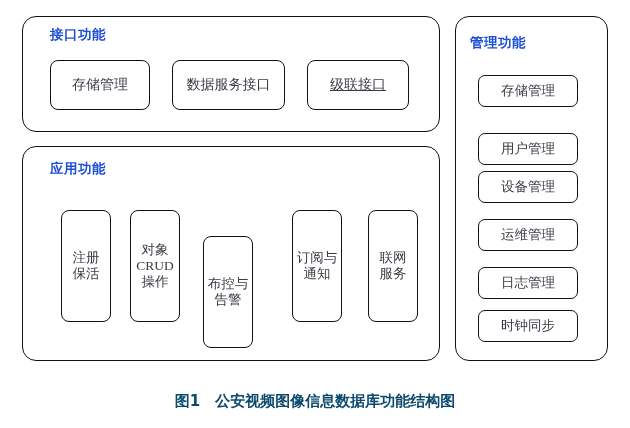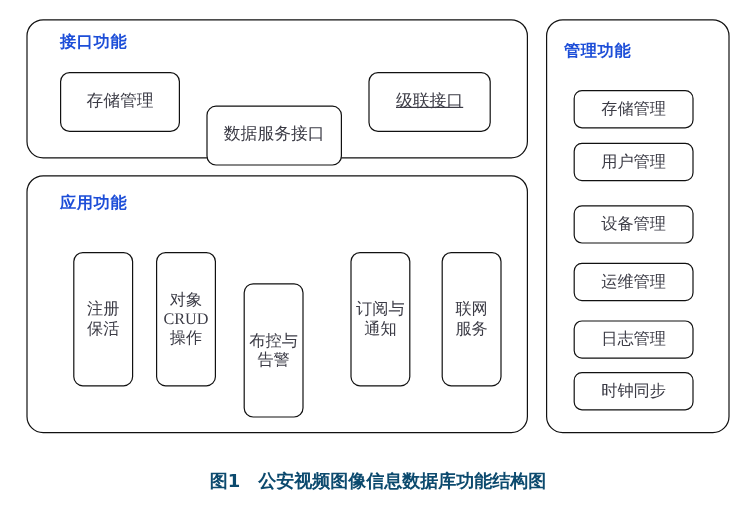--- a/index.html
+++ b/index.html
@@ -61,21 +61,21 @@
     left: 22px;  top: 16px;
     width: 418px; height: 116px;
   }
   #interface-title { left: 50px; top: 26px; }
   .iface-node {
     top: 60px;
     height: 50px;
     font-size: 14px;
   }
   #iface-node-0 { left: 50px;  width: 100px; }
-  #iface-node-1 { left: 172px; width: 113px; margin-top: 28px; }
+  #iface-node-1 { left: 172px; width: 113px; }
   #iface-node-2 { left: 307px; width: 102px; text-decoration: underline; }
 
   
   #application-panel {
     left: 22px;  top: 146px;
     width: 418px; height: 215px;
   }
   #application-title { left: 50px; top: 160px; }
   .app-node {
     top: 210px;
@@ -96,21 +96,21 @@
   }
   #management-title { left: 470px; top: 34px; }
   .mgmt-node {
     left: 478px;
     width: 100px;
     height: 32px;
     font-size: 13.5px;
     border-radius: 7px;
   }
   #mgmt-node-0 { top: 75px;  }
-  #mgmt-node-1 { top: 119px; }
+  #mgmt-node-1 { top: 133px; }
   #mgmt-node-2 { top: 171px; }
   #mgmt-node-3 { top: 219px; }
   #mgmt-node-4 { top: 267px; }
   #mgmt-node-5 { top: 310px; }
 
   
   #figure-caption {
     position: absolute;
     left: 0;
     top: 392px;

